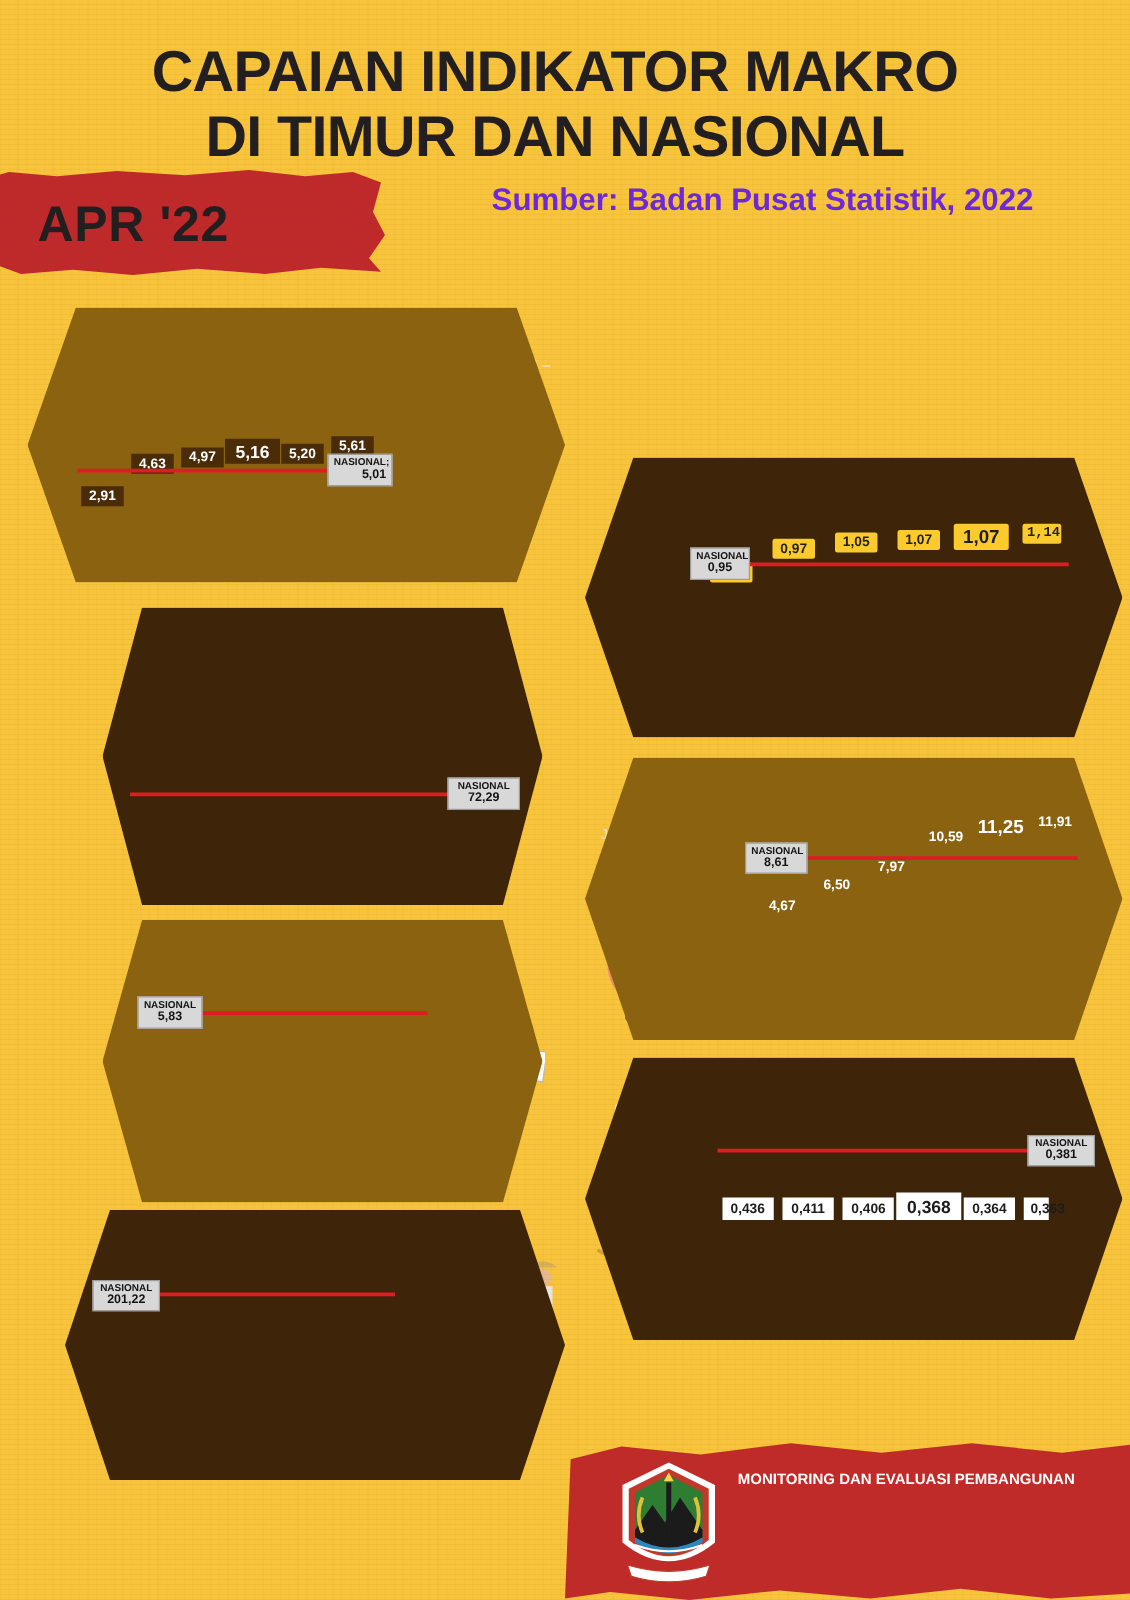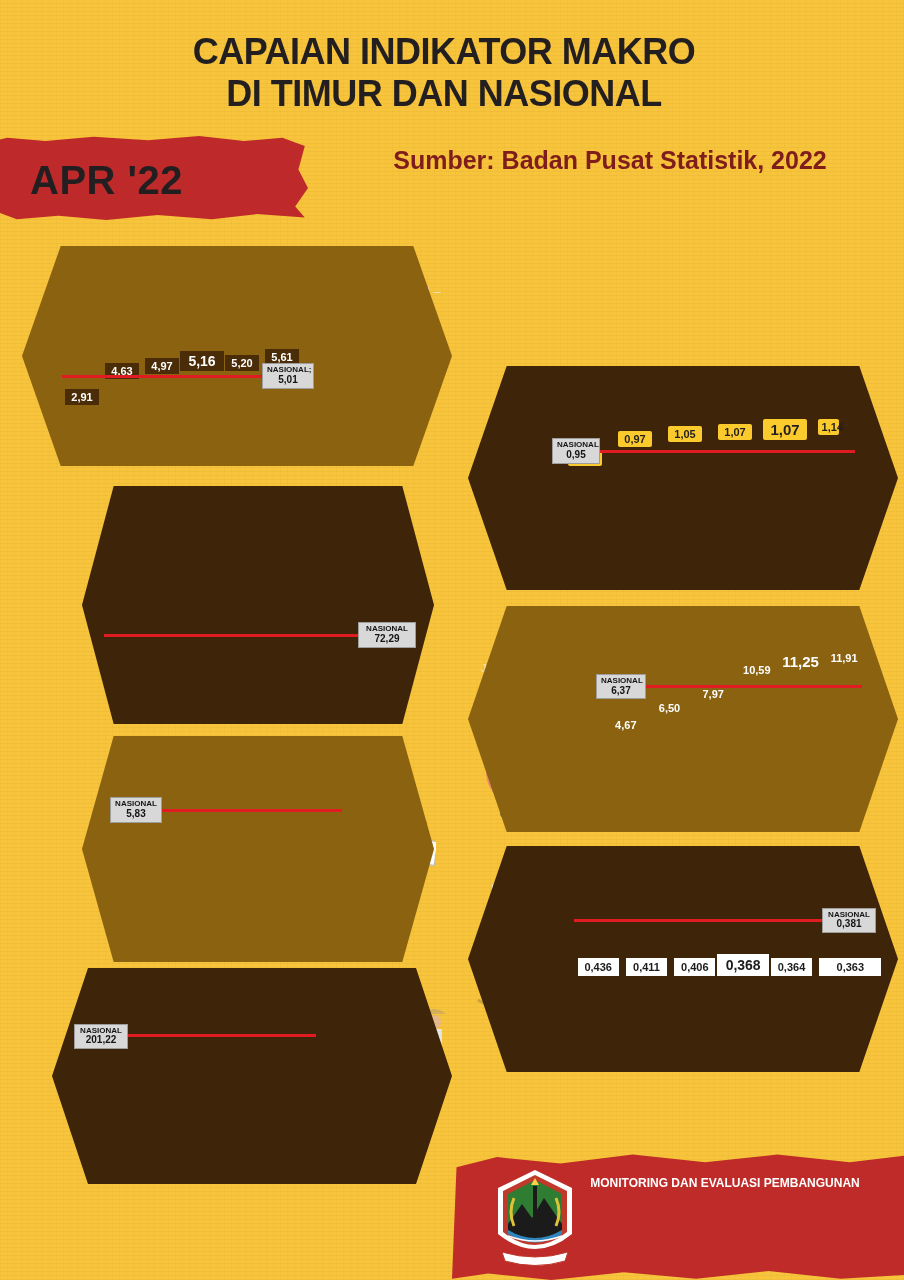--- a/index.html
+++ b/index.html
@@ -17,27 +17,27 @@
       repeating-linear-gradient(0deg, rgba(120,85,10,.055) 0 1px, transparent 1px 4px),
       repeating-linear-gradient(90deg, rgba(120,85,10,.03) 0 1px, transparent 1px 7px);
     pointer-events:none; z-index:2;
   }
 
   
   .header { position:absolute; left:0; top:0; width:904px; height:232px; z-index:3; }
   .title {
     position:absolute; left:0; top:34px; width:888px;
     text-align:center; color:#231f20;
-    font-size:36px; font-weight:bold; line-height:1.0;
+    font-size:46px; font-weight:bold; line-height:1.0;
     letter-spacing:-0.5px;
   }
   .title .l2 { display:block; margin-top:6px; }
   .source {
     position:absolute; left:330px; top:146px; width:560px;
-    text-align:center; color:#7f1d1d; font-size:25px; font-weight:bold;
+    text-align:center; color:#6d28d9; font-size:25px; font-weight:bold;
   }
   .brush {
     position:absolute; left:-12px; top:136px; width:320px; height:84px;
     background:#C0292B; z-index:1;
     clip-path: polygon(0% 8%, 6% 2%, 18% 6%, 33% 1%, 50% 5%, 66% 0%, 80% 6%, 92% 2%, 99% 12%,
                        97% 40%, 100% 62%, 96% 84%, 99% 97%, 84% 93%, 70% 99%, 53% 94%,
                        37% 100%, 22% 95%, 9% 99%, 1% 88%, 3% 60%, 0% 34%);
   }
   .brush-label {
     position:absolute; left:30px; top:152px; width:250px; height:56px;
@@ -165,21 +165,21 @@
     <div class="bar goldflat" style="left: 134.5px; width: 11px; height: 76.5677px;"></div>
     <div class="toplabel chip" style="font-size: 14px; left: 118px; bottom: 80.5677px; width: 44px;">5,16</div>
     <div class="cat " style="left: 120px; top: 104px; width: 40px;">JAWA TENGAH</div>
     <div class="bar brown" style="left: 174.5px; width: 11px; height: 77.1613px;"></div>
     <div class="toplabel chip" style="left: 162.6px; bottom: 81.1613px; width: 34.8px;">5,20</div>
     <div class="cat " style="left: 160px; top: 104px; width: 40px;">JAWA TIMUR</div>
     <div class="bar brown" style="left: 214.5px; width: 11px; height: 83.2452px;"></div>
     <div class="toplabel chip" style="left: 202.6px; bottom: 87.2452px; width: 34.8px;">5,61</div>
     <div class="cat " style="left: 200px; top: 104px; width: 40px;">JAWA BARAT</div>
     <div class="natline" style="left: 0px; width: 236px; bottom: 74.3419px;"></div>
-    <div class="natbox" style="left: 200px; bottom: 63.3419px; width: 52px;">
+    <div class="natbox" style="left: 200px; bottom: 63.3419px; width: 52px; text-align: right;">
       <div style="font-size:8px">NASIONAL;</div>
       <div class="v" style="font-size:10px">5,01</div>
     </div>
   </div>
 
 <svg class="art" style="left:300px; top:382px;" width="120" height="82">
   <path d="M8 74 L34 52 L56 60 L78 30 L100 14" stroke="#C8A43A" stroke-width="7" fill="none" stroke-linecap="round"></path>
   <path d="M92 6 L110 12 L100 28 Z" fill="#C8A43A"></path>
   <g>
     <rect x="12" y="62" width="16" height="12" rx="3" fill="#E3B63C" stroke="#b1810f"></rect>
@@ -203,21 +203,21 @@
     <div class="bar goldflat" style="left: 118.5px; width: 13px; height: 74.3077px;"></div>
     <div class="toplabel chipgold" style="left: 107.6px; bottom: 78.3077px; width: 34.8px;">1,05</div>
     <div class="cat " style="left: 100px; top: 104px; width: 50px;">JAWA TIMUR</div>
     <div class="bar goldflat" style="left: 168.5px; width: 13px; height: 75.7231px;"></div>
     <div class="toplabel chipgold" style="left: 157.6px; bottom: 79.7231px; width: 34.8px;">1,07</div>
     <div class="cat " style="left: 150px; top: 104px; width: 50px;">JAWA BARAT</div>
     <div class="bar dotted" style="left: 218.5px; width: 13px; height: 75.7231px;"></div>
     <div class="toplabel chipgold" style="font-size: 15px; left: 203px; bottom: 79.7231px; width: 44px;">1,07</div>
     <div class="cat " style="left: 200px; top: 104px; width: 50px;">JAWA TENGAH</div>
     <div class="bar goldflat" style="left: 268.5px; width: 13px; height: 80.6769px;"></div>
-    <div class="toplabel chipgold" style="left: 257.6px; bottom: 84.6769px; width: 21px;">1,14</div>
+    <div class="toplabel chipgold" style="left: 257.6px; bottom: 84.6769px; width: 31px; font-family: Liberation Mono, monospace;">1,14</div>
     <div class="cat " style="left: 250px; top: 104px; width: 50px;">YOGYAKARTA</div>
     <div class="natline" style="left: 17.5px; width: 277.5px; bottom: 67.2308px;"></div>
     <div class="natbox" style="left: -8px; bottom: 56.2308px; width: 48px;">
       <div style="font-size:8px">NASIONAL</div>
       <div class="v" style="font-size:10px">0,95</div>
     </div>
   </div>
 <div class="blurb" style="left:500px; top:540px; width:366px; font-size:14px; text-align:center;">
   Pada April 2022, inflasi <b>Yogyakarta</b><br>merupakan yang tertinggi di Pulau Jawa
 </div>
@@ -320,21 +320,21 @@
     <div class="bar goldflat" style="left: 188.5px; width: 16px; height: 103.846px;"></div>
     <div class="toplabel plain" style="font-size: 15px; left: 170.25px; bottom: 107.846px; width: 52.5px;">11,25</div>
     <div class="cat " style="left: 174.667px; top: 132px; width: 43.6667px;">JAWA TENGAH</div>
     <div class="bar brown" style="left: 232.167px; width: 5px; height: 109.938px;"></div>
     <div class="bar brown" style="left: 240.167px; width: 5px; height: 109.938px;"></div>
     <div class="toplabel plain" style="left: 219.667px; bottom: 113.938px; width: 41px;">11,91</div>
     <div class="cat " style="left: 218.333px; top: 132px; width: 43.6667px;">DI YOGYAKARTA</div>
     <div class="natline" style="left: 15.2833px; width: 242.35px; bottom: 89.6308px;"></div>
     <div class="natbox" style="left: -8px; bottom: 78.6308px; width: 50px;">
       <div style="font-size:8px">NASIONAL</div>
-      <div class="v" style="font-size:10px">6,37</div>
+      <div class="v" style="font-size:10px">8,61</div>
     </div>
   </div>
 <svg class="art" style="left:480px; top:726px;" width="132" height="94">
   <ellipse cx="56" cy="46" rx="50" ry="40" fill="#F08A6E"></ellipse>
   <circle cx="54" cy="34" r="15" fill="#F0CBA8"></circle>
   <path d="M38 30 q4 -18 20 -16 q16 2 14 16 q-12 -8 -34 0Z" fill="#6B2B2B"></path>
   <path d="M44 46 q10 6 20 0" stroke="#8a5a3a" stroke-width="2" fill="none"></path>
   <path d="M36 50 q20 -6 38 2 l6 26 q-26 8 -50 0Z" fill="#3E7FA8"></path>
   <circle cx="48" cy="62" r="3" fill="#E0C23A"></circle>
     <circle cx="64" cy="70" r="3" fill="#E0C23A"></circle>
@@ -412,21 +412,21 @@
     <div class="bar goldflat" style="left: 111.833px; width: 18px; height: 123.565px;"></div>
     <div class="toplabel white" style="left: 100.333px; bottom: 62.16px; width: 41px;">0,406</div>
     <div class="cat " style="left: 96.6667px; top: 152px; width: 48.3333px;">JAWA BARAT</div>
     <div class="bar goldflat outline-white" style="left: 160.167px; width: 18px; height: 112px;"></div>
     <div class="toplabel white" style="font-size: 14px; left: 142.917px; bottom: 62.16px; width: 52.5px;">0,368</div>
     <div class="cat " style="left: 145px; top: 152px; width: 48.3333px;">JAWA TENGAH</div>
     <div class="bar goldflat" style="left: 208.5px; width: 18px; height: 110.783px;"></div>
     <div class="toplabel white" style="left: 197px; bottom: 62.16px; width: 41px;">0,364</div>
     <div class="cat " style="left: 193.333px; top: 152px; width: 48.3333px;">JAWA TIMUR</div>
     <div class="bar goldflat" style="left: 256.833px; width: 18px; height: 110.478px;"></div>
-    <div class="toplabel white" style="left: 245.333px; bottom: 62.16px; width: 62px;">0,363</div>
+    <div class="toplabel white" style="left: 245.333px; bottom: 62.16px; width: 20px;">0,363</div>
     <div class="cat " style="left: 241.667px; top: 152px; width: 48.3333px;">BANTEN</div>
     <div class="natline" style="left: 0px; width: 286px; bottom: 115.957px;"></div>
     <div class="natbox" style="left: 248px; bottom: 104.957px; width: 54px;">
       <div style="font-size:8px">NASIONAL</div>
       <div class="v" style="font-size:10px">0,381</div>
     </div>
   </div>
 <svg class="art" style="left:474px; top:948px;" width="126" height="96">
   <ellipse cx="63" cy="84" rx="34" ry="10" fill="#1D6B6B"></ellipse>
   <rect x="56" y="62" width="14" height="22" fill="#E8B43A"></rect>

